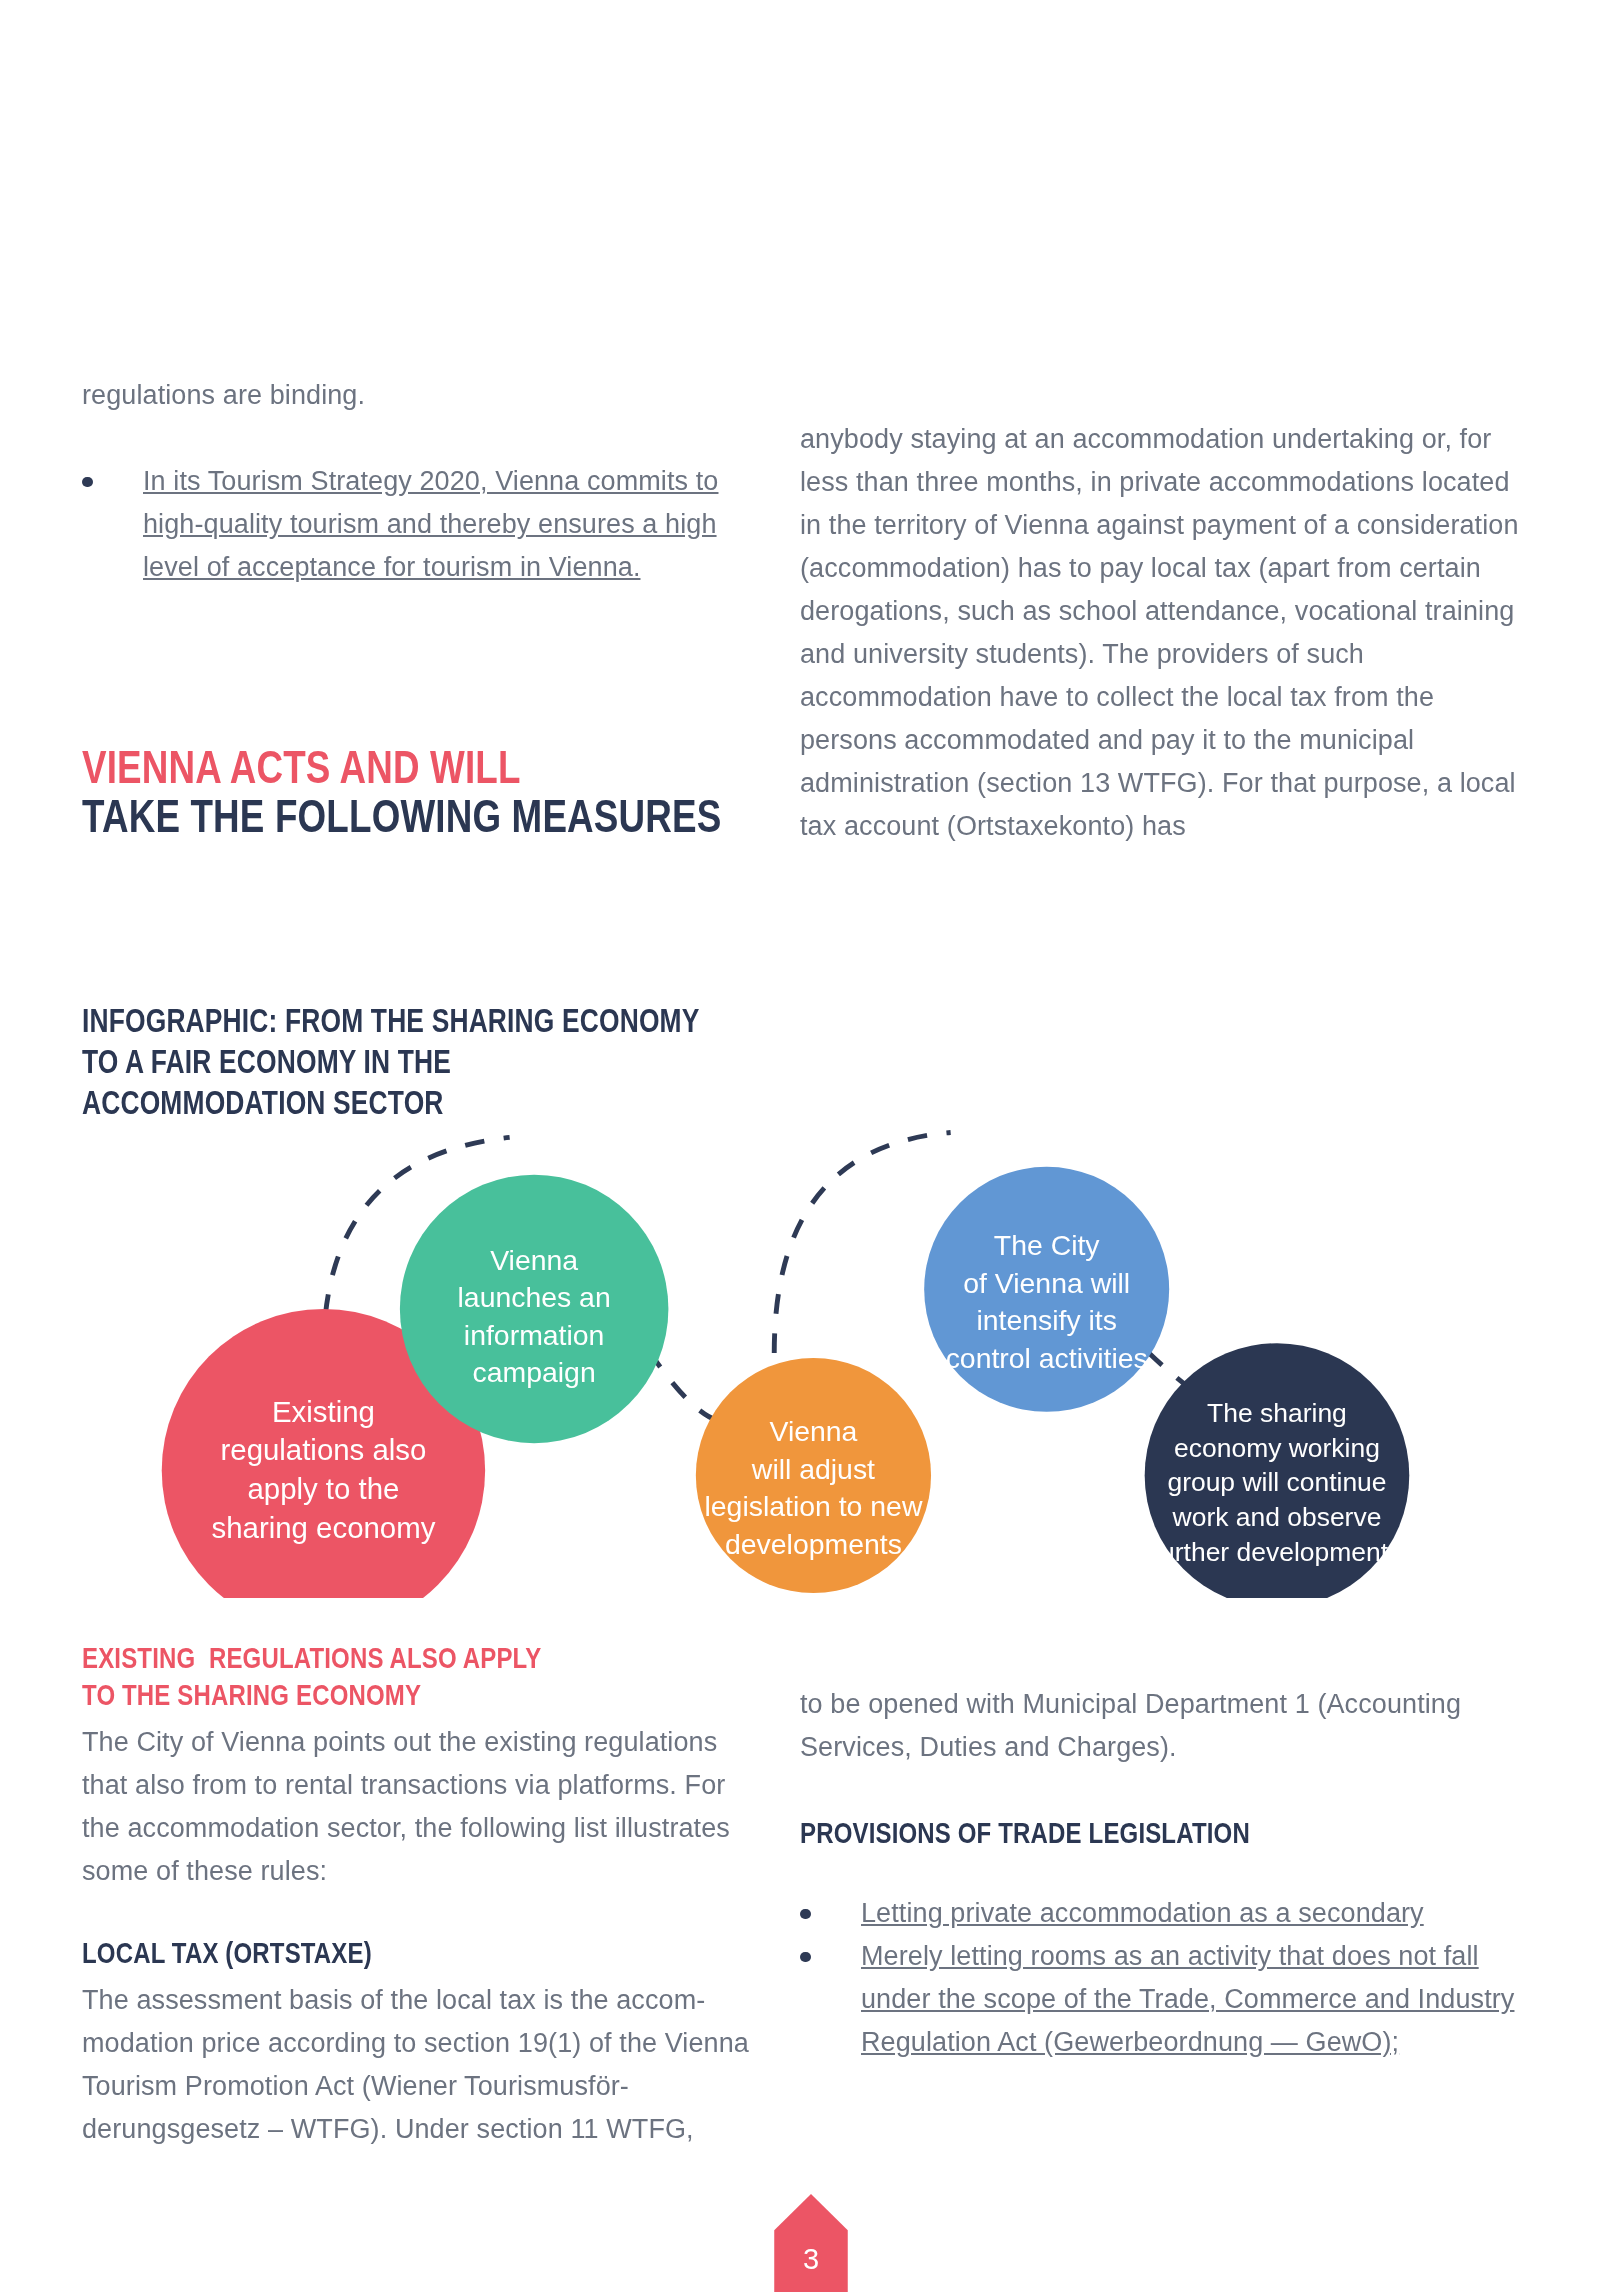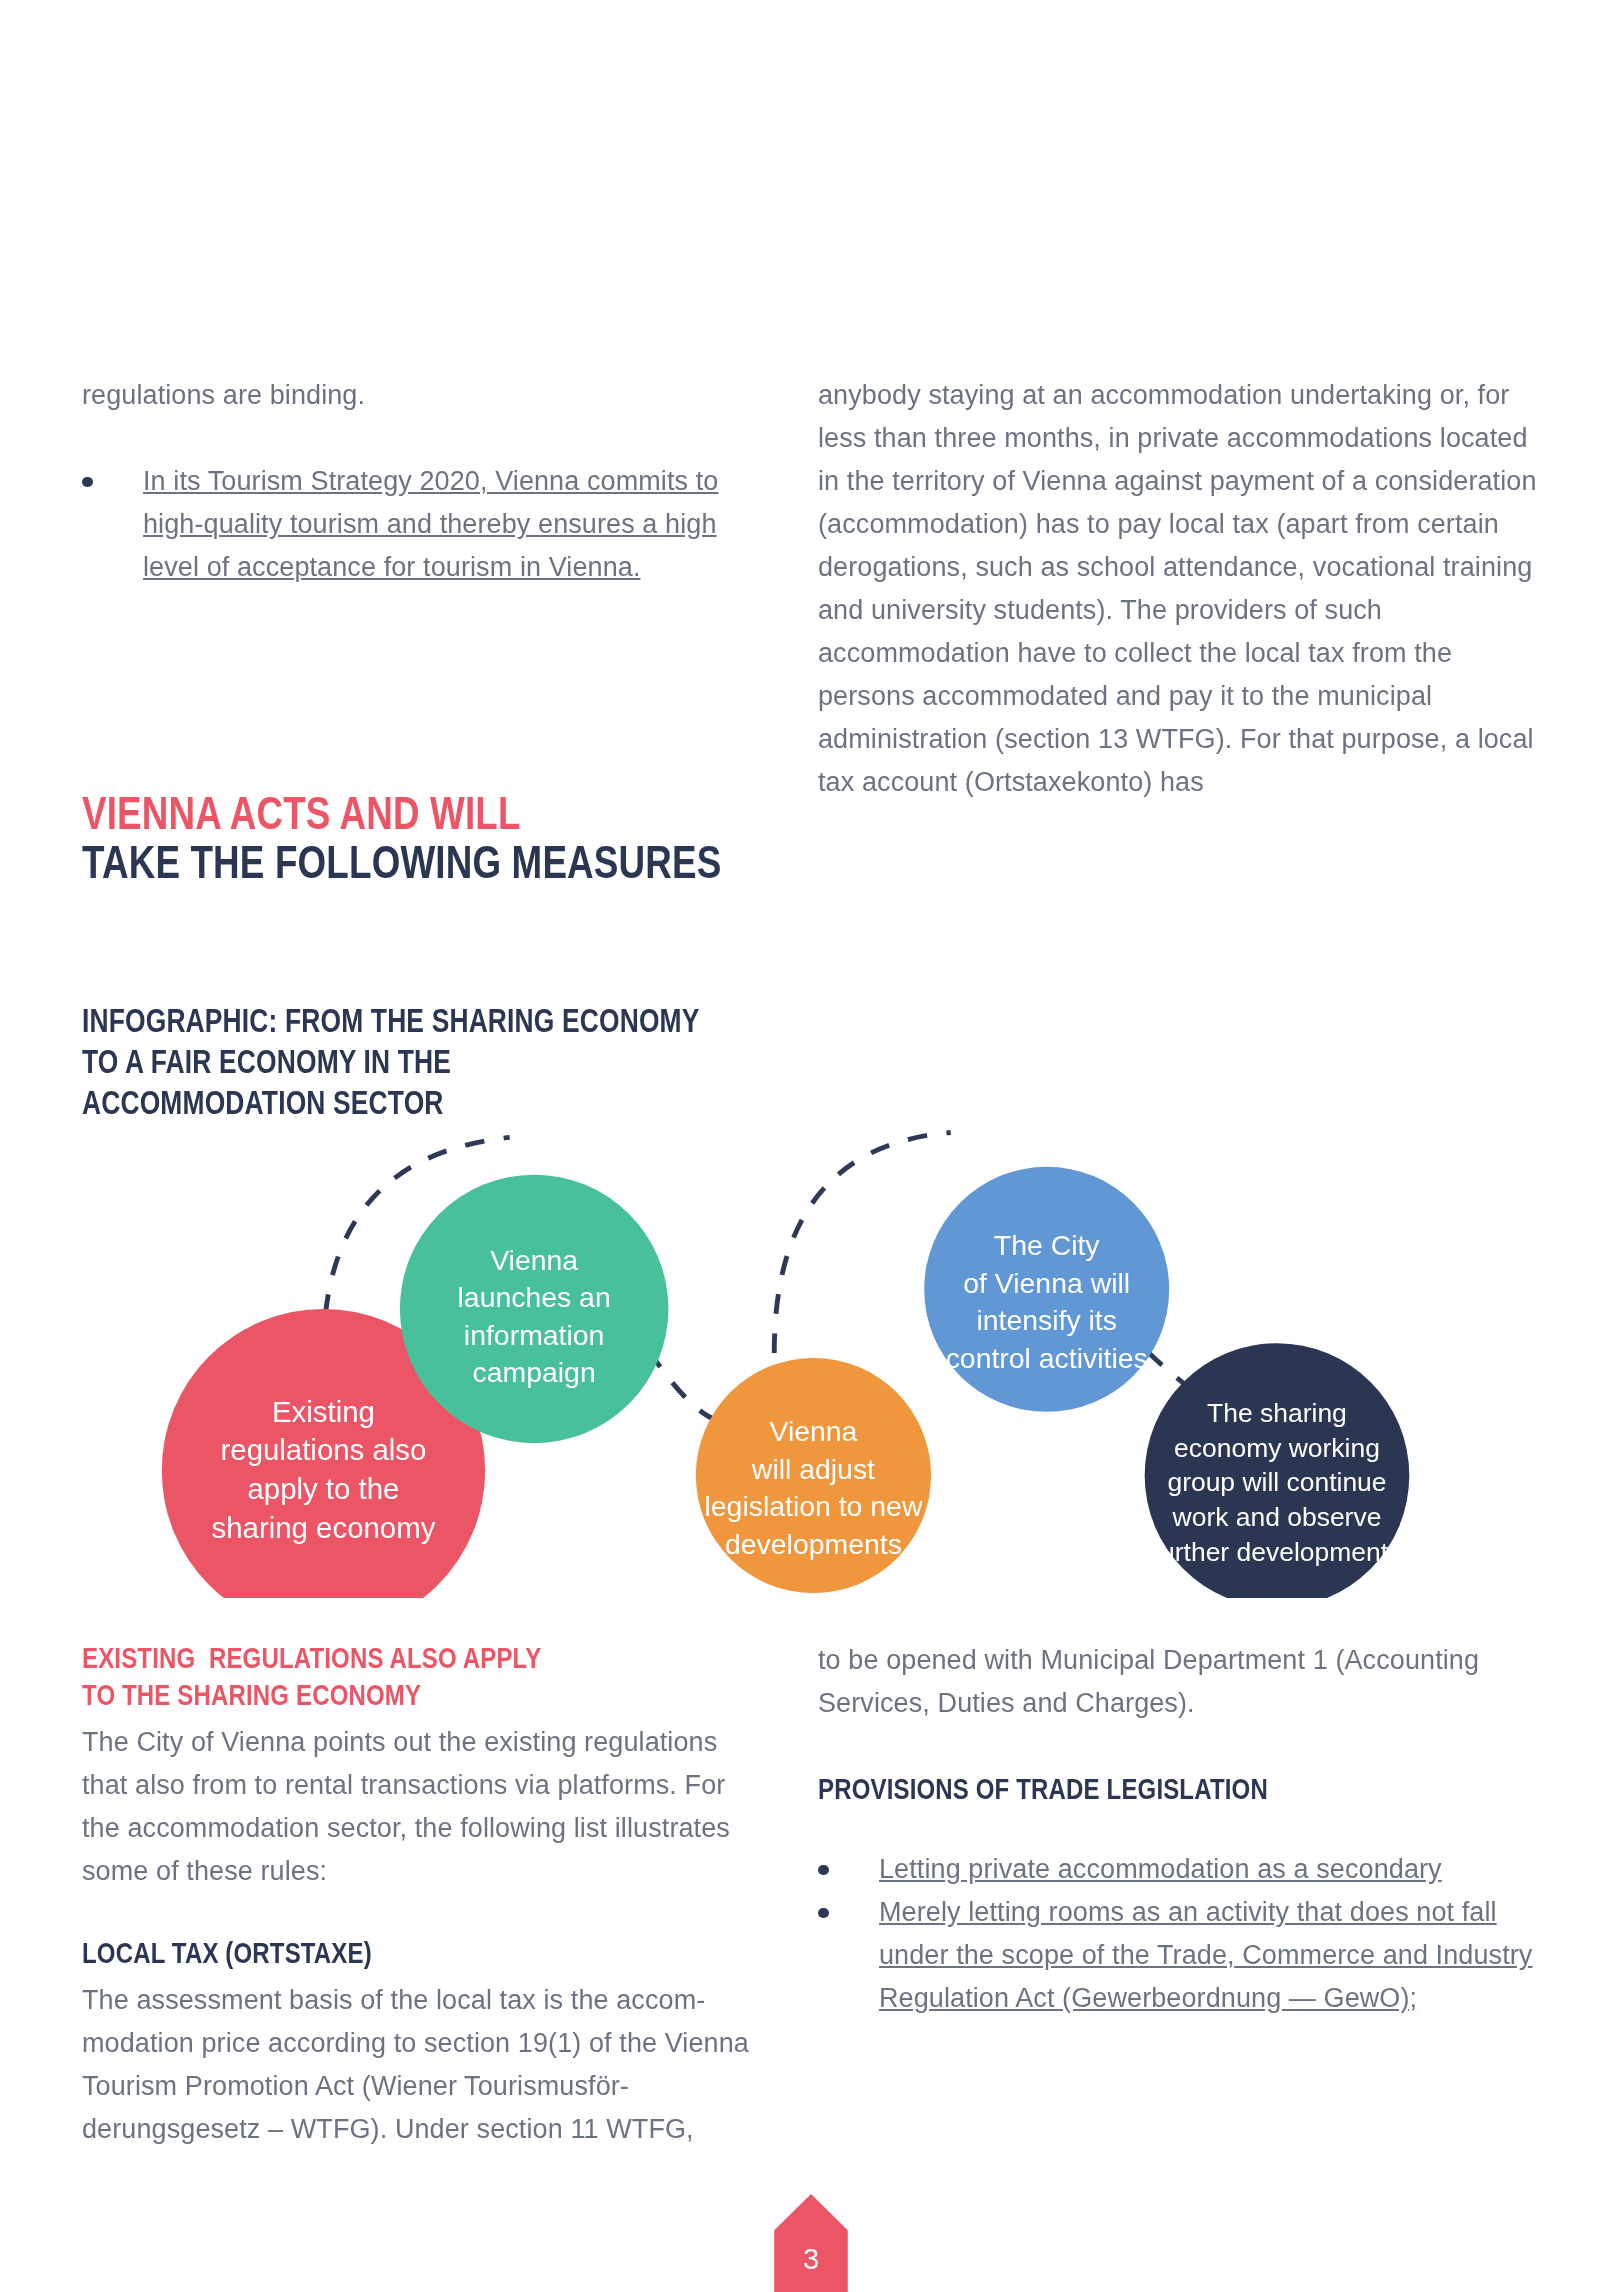--- a/index.html
+++ b/index.html
@@ -21,21 +21,21 @@
     background: #ffffff;
     border-radius: 23px;
   }
 
   
   .col {
     position: absolute;
     width: 686px;
   }
   .col-left  { left: 82px; }
-  .col-right { left: 818px; }
+  .col-right { left: 800px; margin-top: 44px; }
 
   .body-text {
     font-family: "Liberation Sans", sans-serif;
     font-weight: 300;
     font-size: 27px;
     line-height: 43px;
     color: #6c7380;
     letter-spacing: 0.1px;
   }
 
@@ -142,21 +142,21 @@
     </div>
 
     <ul class="bullets body-text" style="margin-top:43px;">
       <li>
         <span class="dot"></span>
         <span>In its Tourism Strategy 2020, Vienna commits to high-quality tourism and thereby ensures a high level of acceptance for tourism in Vienna.</span>
       </li>
     </ul>
   </div>
 
-  <div class="col col-left" style="top:789px;">
+  <div class="col col-left" style="top:743px;">
     <div class="head-cond h-big c-red">VIENNA ACTS AND WILL</div>
     <div class="head-cond h-big c-navy">TAKE THE FOLLOWING MEASURES</div>
   </div>
 
   <div class="col col-right" style="top:374px; width:725px;">
     <div class="body-text">
       <p>anybody staying at an accommodation undertaking or, for less than three months, in private accommodations located in the territory of Vienna against payment of a consideration (accommodation) has to pay local tax (apart from certain derogations, such as school atten­dance, vocational training and university students). The providers of such accommodation have to collect the local tax from the persons accommodated and pay it to the municipal administration (section 13 WTFG). For that purpose, a local tax account (Ortstaxekonto) has</p>
     </div>
   </div>
 

